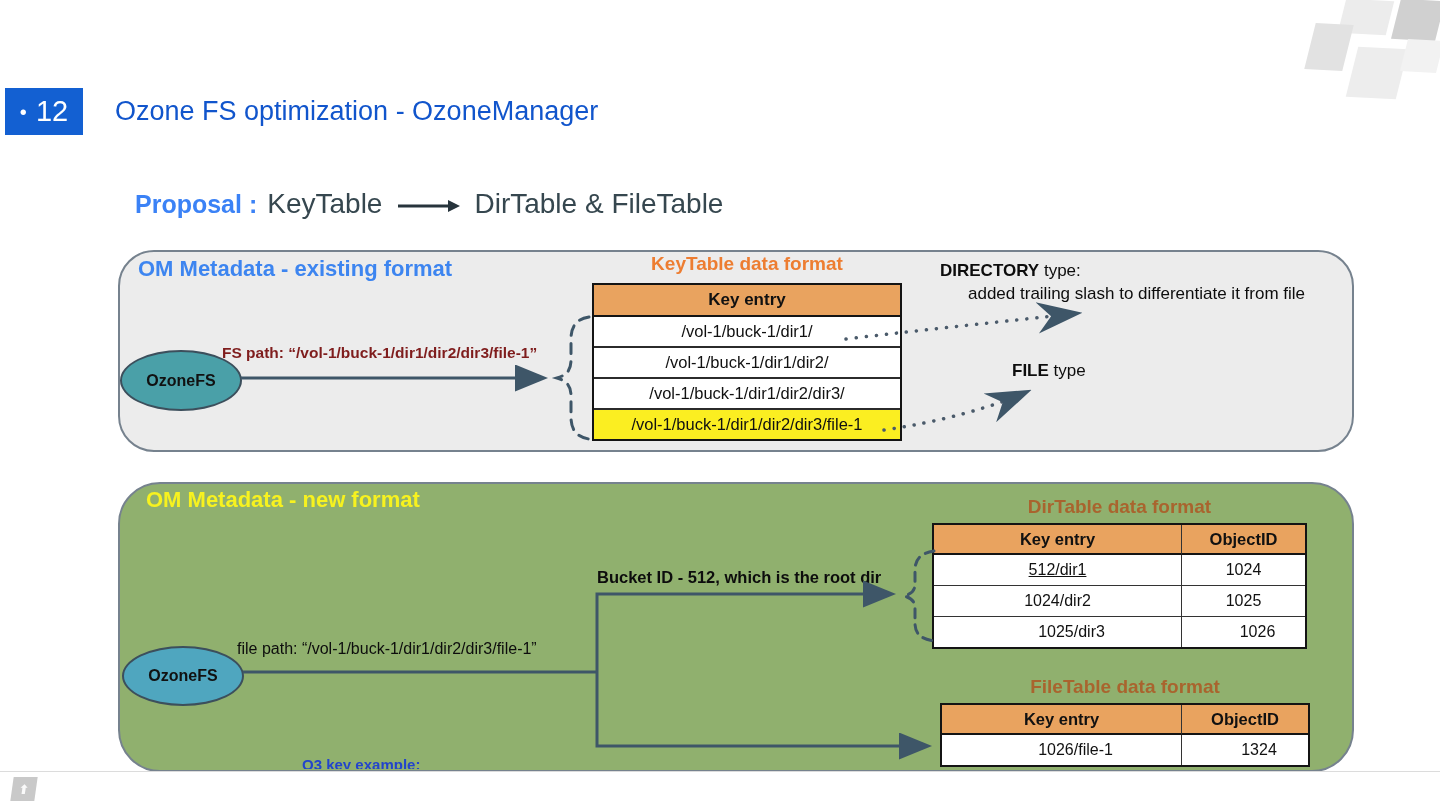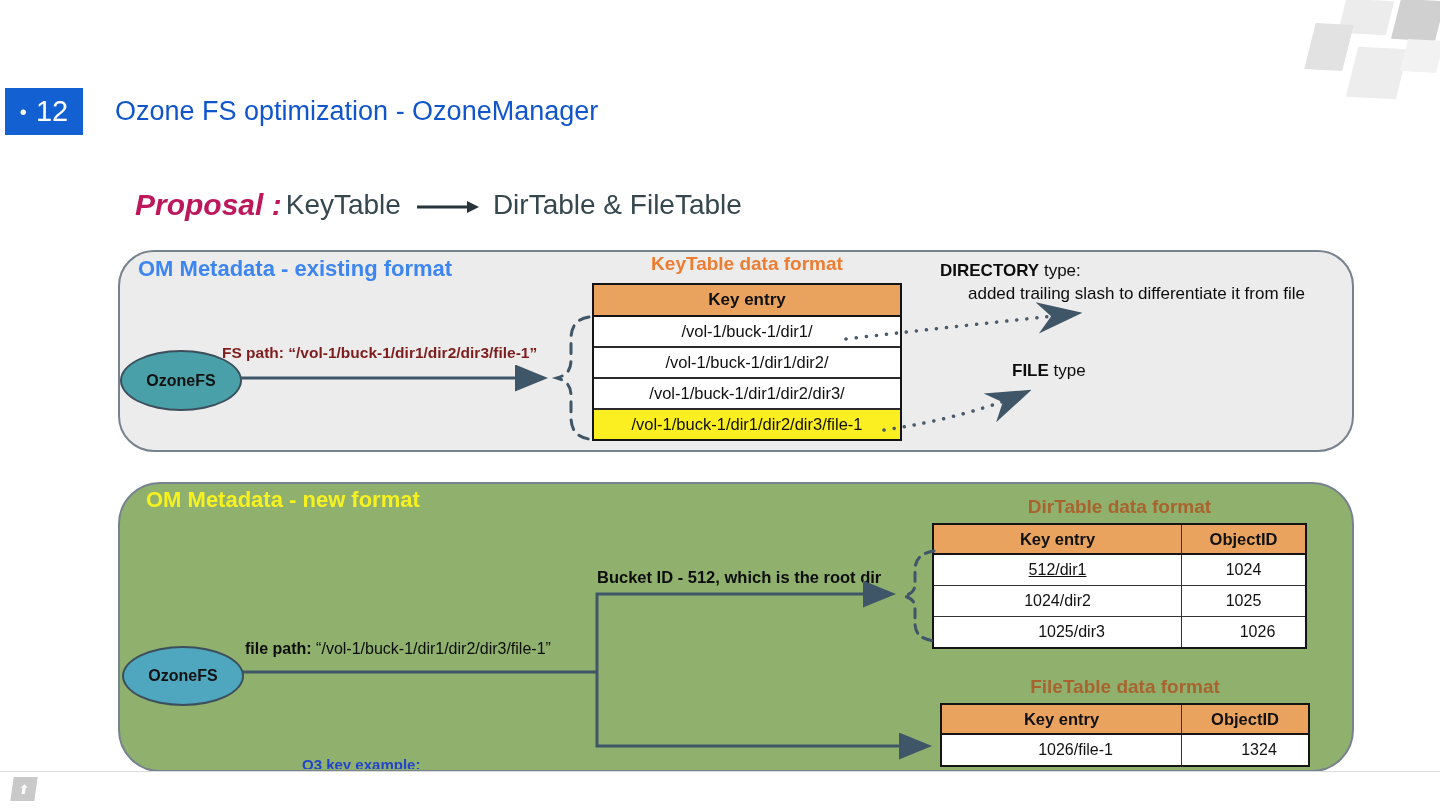--- a/index.html
+++ b/index.html
@@ -7,41 +7,41 @@
   .slide{position:relative;width:1440px;height:810px;background:#ffffff;overflow:hidden;}
   .abs{position:absolute;}
 
   
   .num-box{left:5px;top:88px;width:78px;height:47px;background:#1360d2;color:#fff;display:flex;align-items:center;justify-content:center;gap:9px;font-size:29px;}
   .num-box .bullet{font-size:20px;line-height:1;}
   .page-title{left:115px;top:96px;font-size:27px;color:#1155cc;}
 
   
   .proposal{left:135px;top:188px;display:flex;align-items:center;color:#36474f;}
-  .proposal .plabel{font-size:30px;font-weight:bold;color:#be185d;font-style:italic;}
-  .proposal .pfrom{font-size:28px;margin-left:4px;}
+  .proposal .plabel{font-size:25px;font-weight:bold;color:#3b82f6;}
+  .proposal .pfrom{font-size:28px;margin-left:10px;}
   .proposal .pto{font-size:28px;}
   .proposal svg{margin:4px 14px 0 16px;}
 
   
   .gray-box{left:118px;top:250px;width:1232px;height:198px;background:#ececec;border:2px solid #76828e;border-radius:36px;}
   .green-box{left:118px;top:482px;width:1232px;height:286px;background:#90b06e;border:2px solid #76828e;border-radius:42px;}
   .box-heading{font-size:22px;font-weight:bold;}
   .h-existing{left:138px;top:256px;color:#3d85f0;}
   .h-new{left:146px;top:487px;color:#f7f21f;}
 
   
   .ellipse{border:2px solid #3c4f5c;border-radius:50%;display:flex;align-items:center;justify-content:center;font-weight:bold;color:#111;font-size:16px;}
   .el-1{left:120px;top:350px;width:118px;height:57px;background:#4aa0a8;}
   .el-2{left:122px;top:646px;width:118px;height:56px;background:#4fa6bf;}
 
   
   .fs-path{left:222px;top:344px;font-size:15.5px;color:#7f1d1d;font-weight:bold;white-space:nowrap;}
   .file-path{left:237px;top:640px;font-size:16px;color:#0d0d0d;white-space:nowrap;}
-  .file-path b{font-weight:bold;margin-left:8px;}
+  .file-path b{font-weight:normal;}
   .bucket-note{left:597px;top:568px;font-size:16.5px;font-weight:bold;color:#0d0d0d;white-space:nowrap;text-align:center;}
 
   
   .ktable{left:592px;top:283px;width:310px;background:#fff;border:2px solid #141414;box-sizing:border-box;}
   .kt-head{height:30px;background:#e9a35f;border-bottom:2px solid #141414;display:flex;align-items:center;justify-content:center;font-weight:bold;font-size:17px;color:#111;}
   .kt-row{height:29px;border-bottom:2px solid #2b2b2b;display:flex;align-items:center;justify-content:center;font-size:16.5px;color:#111;}
   .kt-row:last-child{border-bottom:none;}
   .kt-row.hl{background:#fbee21;}
   .kt-title{left:592px;top:253px;width:310px;text-align:center;font-size:19px;font-weight:bold;color:#ed7d31;}
 

